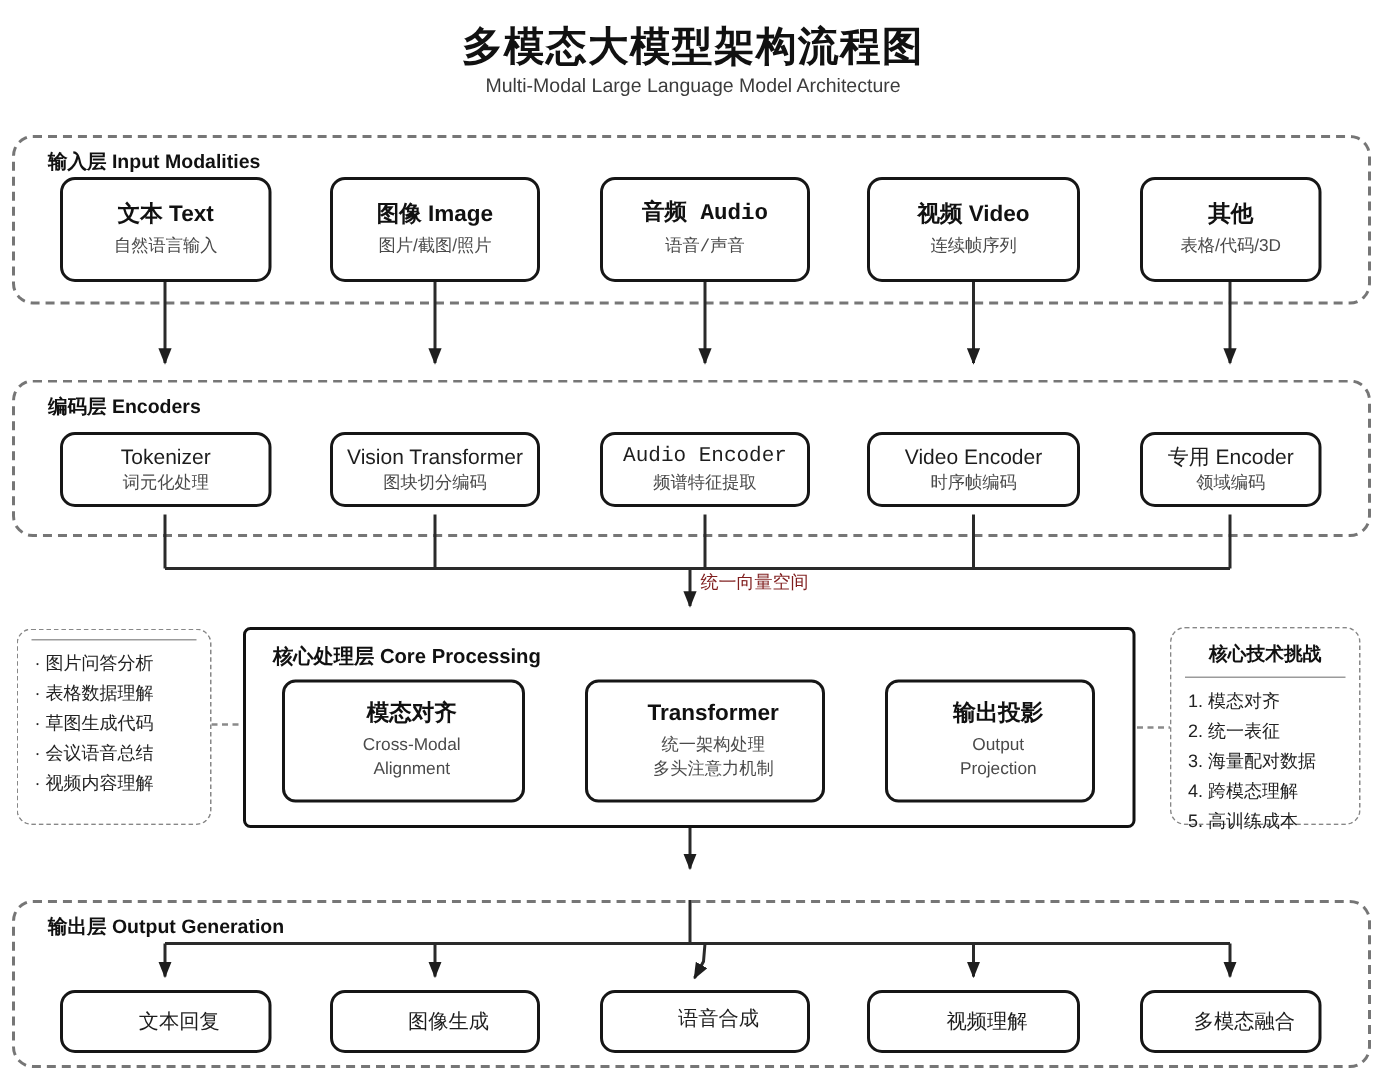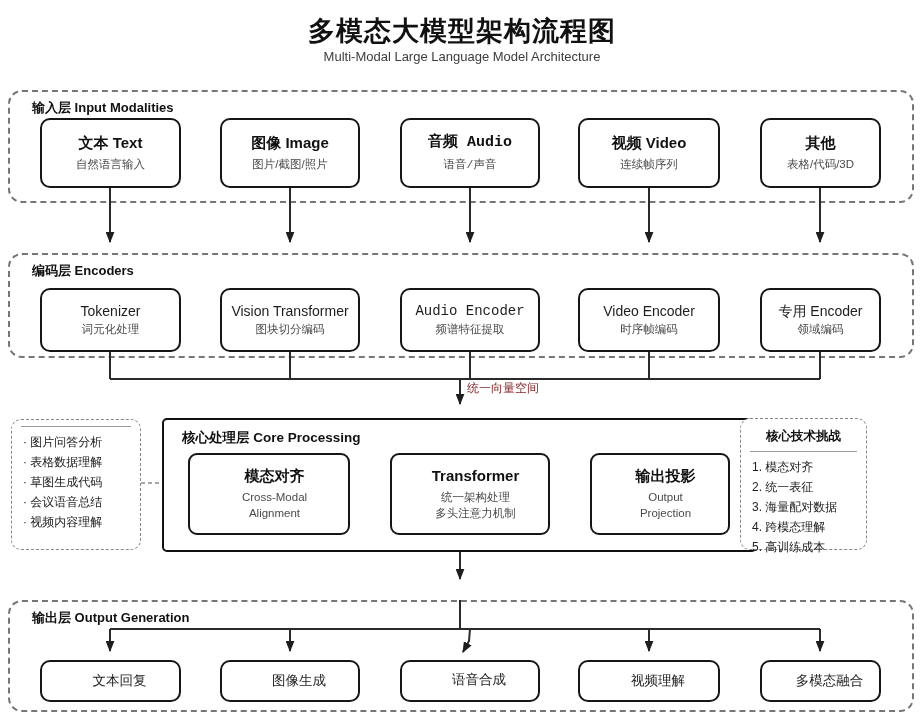--- a/index.html
+++ b/index.html
@@ -56,21 +56,21 @@
     display: flex; flex-direction: column;
     align-items: center; justify-content: center;
     text-align: center;
     line-height: 1.35;
   }
   .node .t  { font-size: 15px; font-weight: bold; color: #111; }
   .node .t2 { font-size: 14px; font-weight: normal; color: #1d1d1d; }
   .node .s  { font-size: 11.5px; color: #4a4a4a; margin-top: 4px; }
   .node .s2 { font-size: 11.5px; color: #4a4a4a; margin-top: 1px; }
   .row1 { top: 118px; height: 70px; }
-  .row2 { top: 288px; height: 64px; }
+  .row2 { top: 288px; height: 50px; }
   .row4 { top: 660px; height: 42px; padding-left: 18px; }
   .c1 { left: 40px;  width: 141px; }
   .c2 { left: 220px; width: 140px; }
   .c3 { left: 400px; width: 140px; font-family: Liberation Mono, monospace; }
   .c4 { left: 578px; width: 142px; }
   .c5 { left: 760px; width: 121px; }
   .out-label { font-size: 13.5px; color: #1d1d1d; }
   
   #core-box {
     position: absolute; left: 162px; top: 418px; width: 595px; height: 134px;
@@ -89,21 +89,21 @@
   
   .panel {
     position: absolute;
     border: 1.5px dashed #878787;
     border-radius: 10px;
     background: #ffffff;
     z-index: 3;
     font-size: 12px;
   }
   #apps-panel       { left: 11px;  top: 419px; width: 130px; height: 131px; }
-  #challenges-panel { left: 740px; top: 418px; width: 127px; height: 132px; }
+  #challenges-panel { left: 780px; top: 418px; width: 127px; height: 132px; }
   .panel-title {
     text-align: center; font-size: 12.5px; font-weight: bold;
     color: #111; padding-top: 9px;
   }
   .panel-divider {
     border-top: 1.5px solid #9b9b9b;
     margin: 6px 9px 5px 9px;
   }
   .panel-list { list-style: none; padding-left: 11px; }
   .panel-list li {

